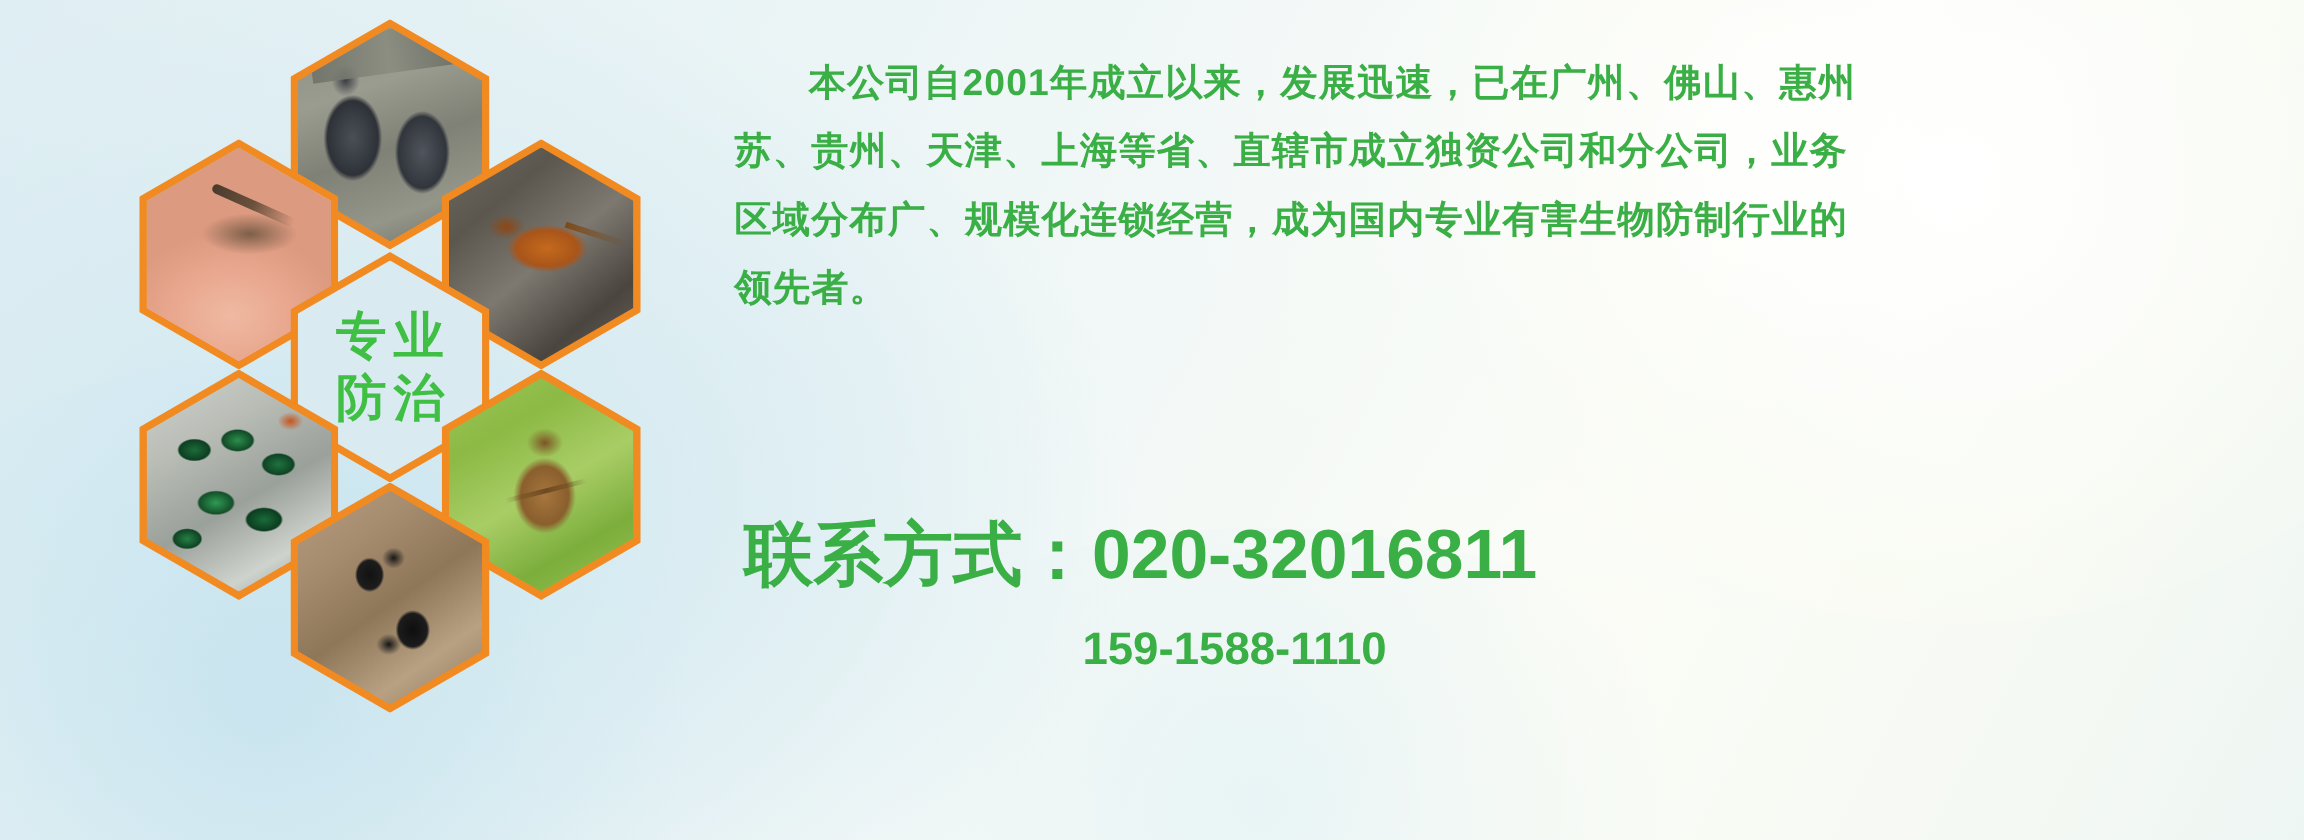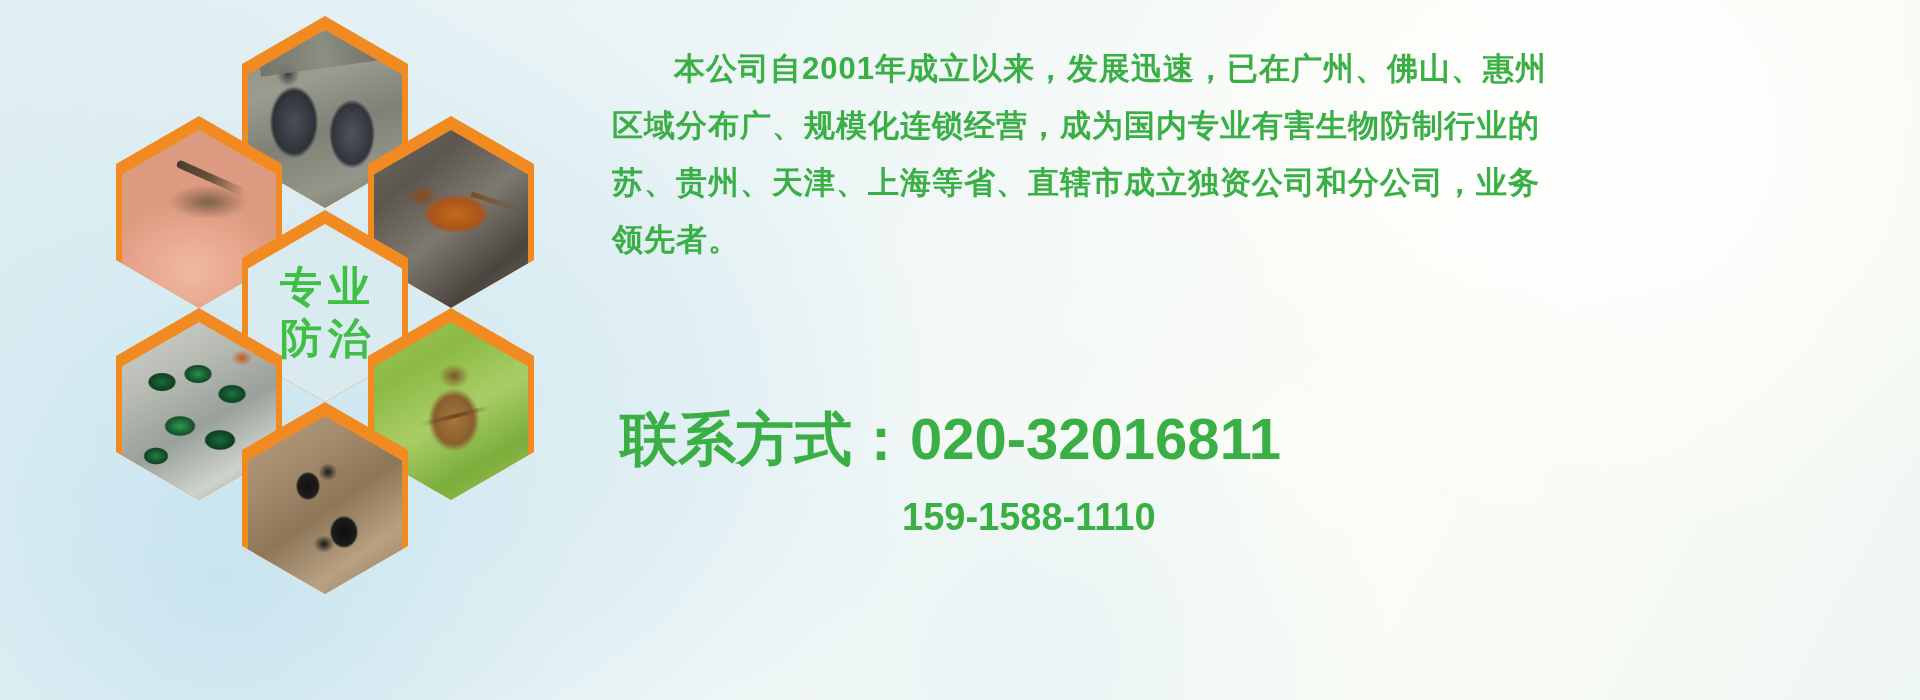--- a/index.html
+++ b/index.html
@@ -23,21 +23,21 @@
     background:radial-gradient(circle,rgba(255,255,255,0.9) 0%,rgba(252,253,243,0.35) 55%,rgba(255,255,255,0) 80%);}
   .bloom-c{left:640px;top:440px;width:820px;height:460px;
     background:radial-gradient(circle,rgba(222,240,244,0.6) 0%,rgba(255,255,255,0) 72%);}
 
   
   #hex-cluster{position:absolute;left:80px;top:10px;width:520px;height:560px;}
   .hex{
     position:absolute;width:166px;height:192px;
     clip-path:polygon(50% 0%,100% 25%,100% 75%,50% 100%,0% 75%,0% 25%);
     background:#f18a21;
-    display:flex;align-items:flex-end;justify-content:center;
+    display:flex;align-items:center;justify-content:center;
   }
   .hex .inner{
     width:154px;height:178px;
     clip-path:polygon(50% 0%,100% 25%,100% 75%,50% 100%,0% 75%,0% 25%);
     overflow:hidden;position:relative;
   }
   .hex .art{position:absolute;inset:0;}
 
   
   .hex-rats     {left:162px;top:6px;}
@@ -125,21 +125,21 @@
   
   #copy-block{
     position:absolute;left:612px;top:40px;width:1300px;
   }
   .intro-line{
     color:#3aaf45;font-size:31px;font-weight:bold;line-height:57px;
     letter-spacing:1px;white-space:nowrap;
   }
   .intro-line.first{padding-left:62px;}
 
-  #contact-block{position:absolute;left:620px;top:400px;width:1300px;}
+  #contact-block{position:absolute;left:620px;top:424px;width:1300px;}
   .contact-line{
     color:#3aaf45;font-weight:bold;white-space:nowrap;line-height:78px;
   }
   .contact-line.l1{font-size:58px;}
   .contact-line.l2{font-size:38px;padding-left:282px;}
 </style>
 </head>
 <body>
 
 <div id="banner">
@@ -191,22 +191,22 @@
 
     <div class="hex hex-ants">
       <div class="inner">
           <div class="art art-ants"></div>
         </div>
     </div>
   </div>
 
   <div id="copy-block">
     <div class="intro-line first">本公司自2001年成立以来，发展迅速，已在广州、佛山、惠州</div>
+    <div class="intro-line">苏、贵州、天津、上海等省、直辖市成立独资公司和分公司，业务</div>
     <div class="intro-line">区域分布广、规模化连锁经营，成为国内专业有害生物防制行业的</div>
-    <div class="intro-line">苏、贵州、天津、上海等省、直辖市成立独资公司和分公司，业务</div>
     <div class="intro-line">领先者。</div>
   </div>
 
   <div id="contact-block">
     <div class="contact-line l1"><span>联系方式：</span><span>020-32016811</span></div>
     <div class="contact-line l2"><span>159-1588-1110</span></div>
   </div>
 
 </div>
 

